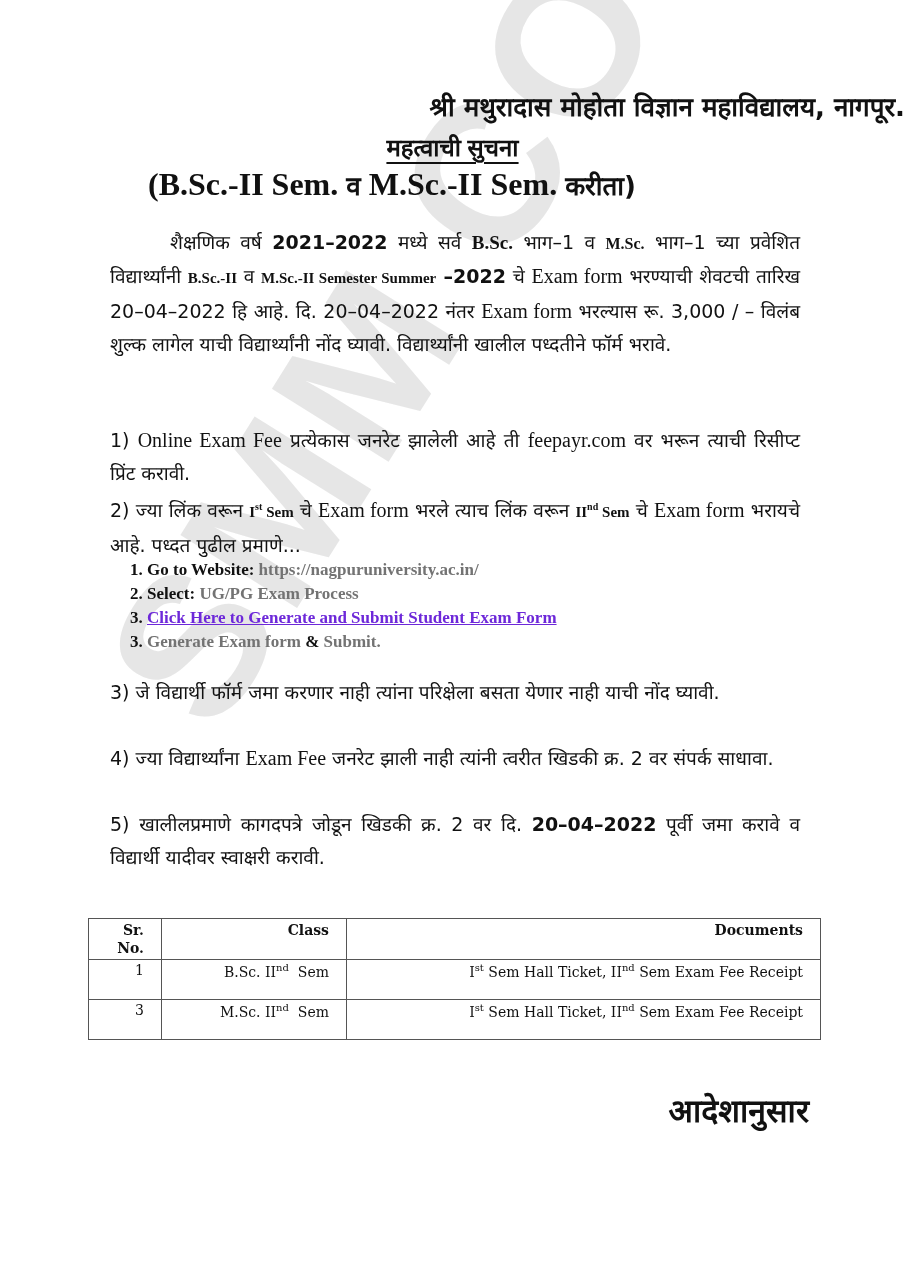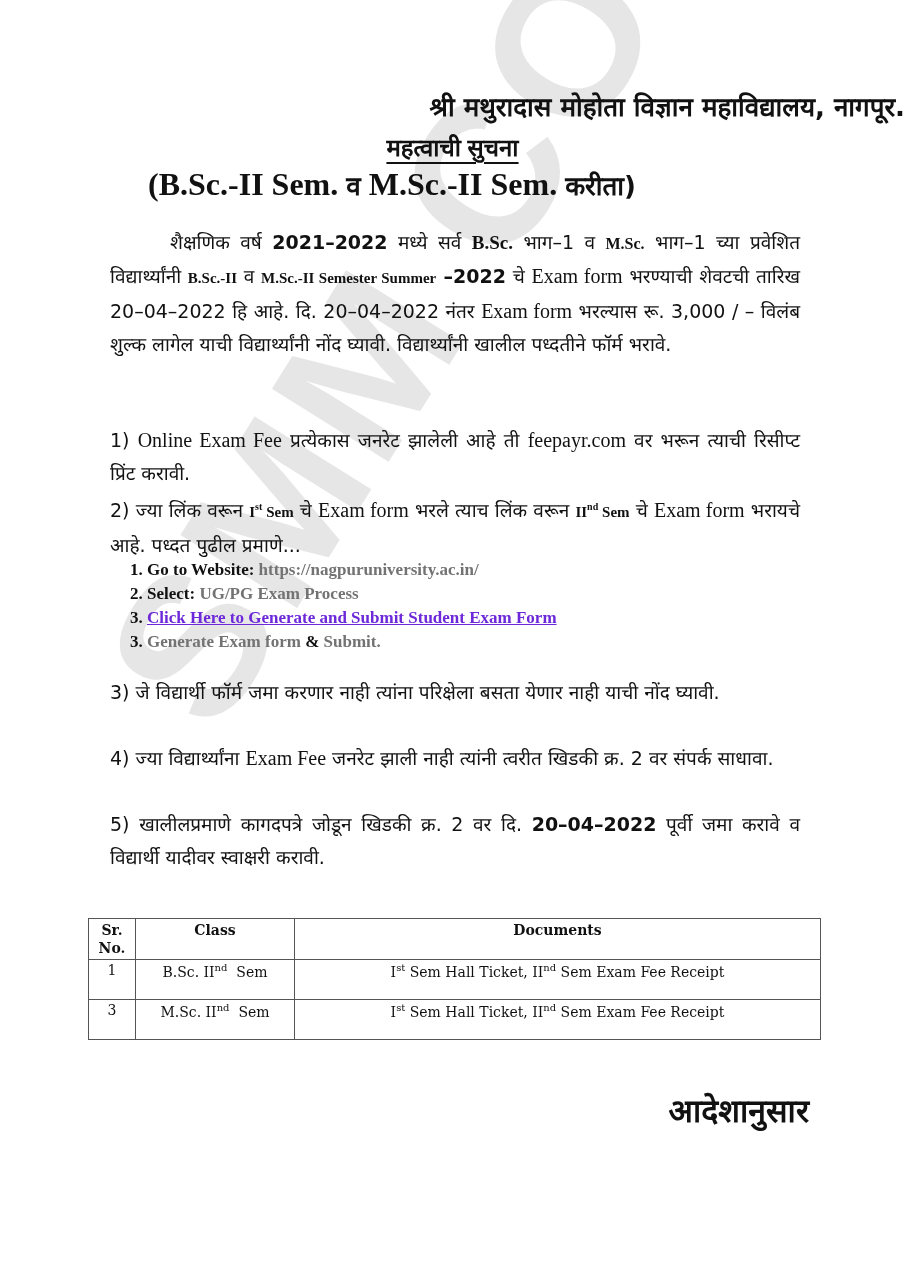--- a/index.html
+++ b/index.html
@@ -26,22 +26,22 @@
     .b { font-weight: normal; font-family: "Liberation Serif", serif; }
     .bs { font-weight: bold; font-family: "Liberation Serif", serif; font-size: 15px; }
     .lat { font-family: "Liberation Serif", serif; font-size: 20px; }
     .sup { font-size: 10px; vertical-align: super; }
     .steps { position: absolute; left: 130px; top: 558px; font-family: "Liberation Serif", serif;
              font-weight: bold; font-size: 17px; line-height: 24px; }
     .blue { color: #737373; }
     .link { color: #6d28d9; text-decoration: underline; }
     table.docs { position: absolute; left: 88px; top: 918px; width: 733px; border-collapse: collapse;
                  font-family: "DejaVu Serif", "Liberation Serif", serif; font-size: 14px; }
-    table.docs th, table.docs td { border: 1px solid #555; text-align: center; vertical-align: top;
-                                   padding: 2px 4px; }
+    table.docs th, table.docs td { border: 1px solid #555; text-align: right; vertical-align: top;
+                                   padding: 2px 17px; }
     table.docs th { font-weight: bold; height: 36px; line-height: 18px; }
     table.docs td { height: 35px; }
     .sign { position: absolute; right: 96px; top: 1088px; font-family: "DejaVu Sans", sans-serif;
             font-size: 32px; font-weight: bold; }
   </style>
 </head>
 <body>
 
 <div class="watermark"><span>SMM COLLEGE</span></div>
 

